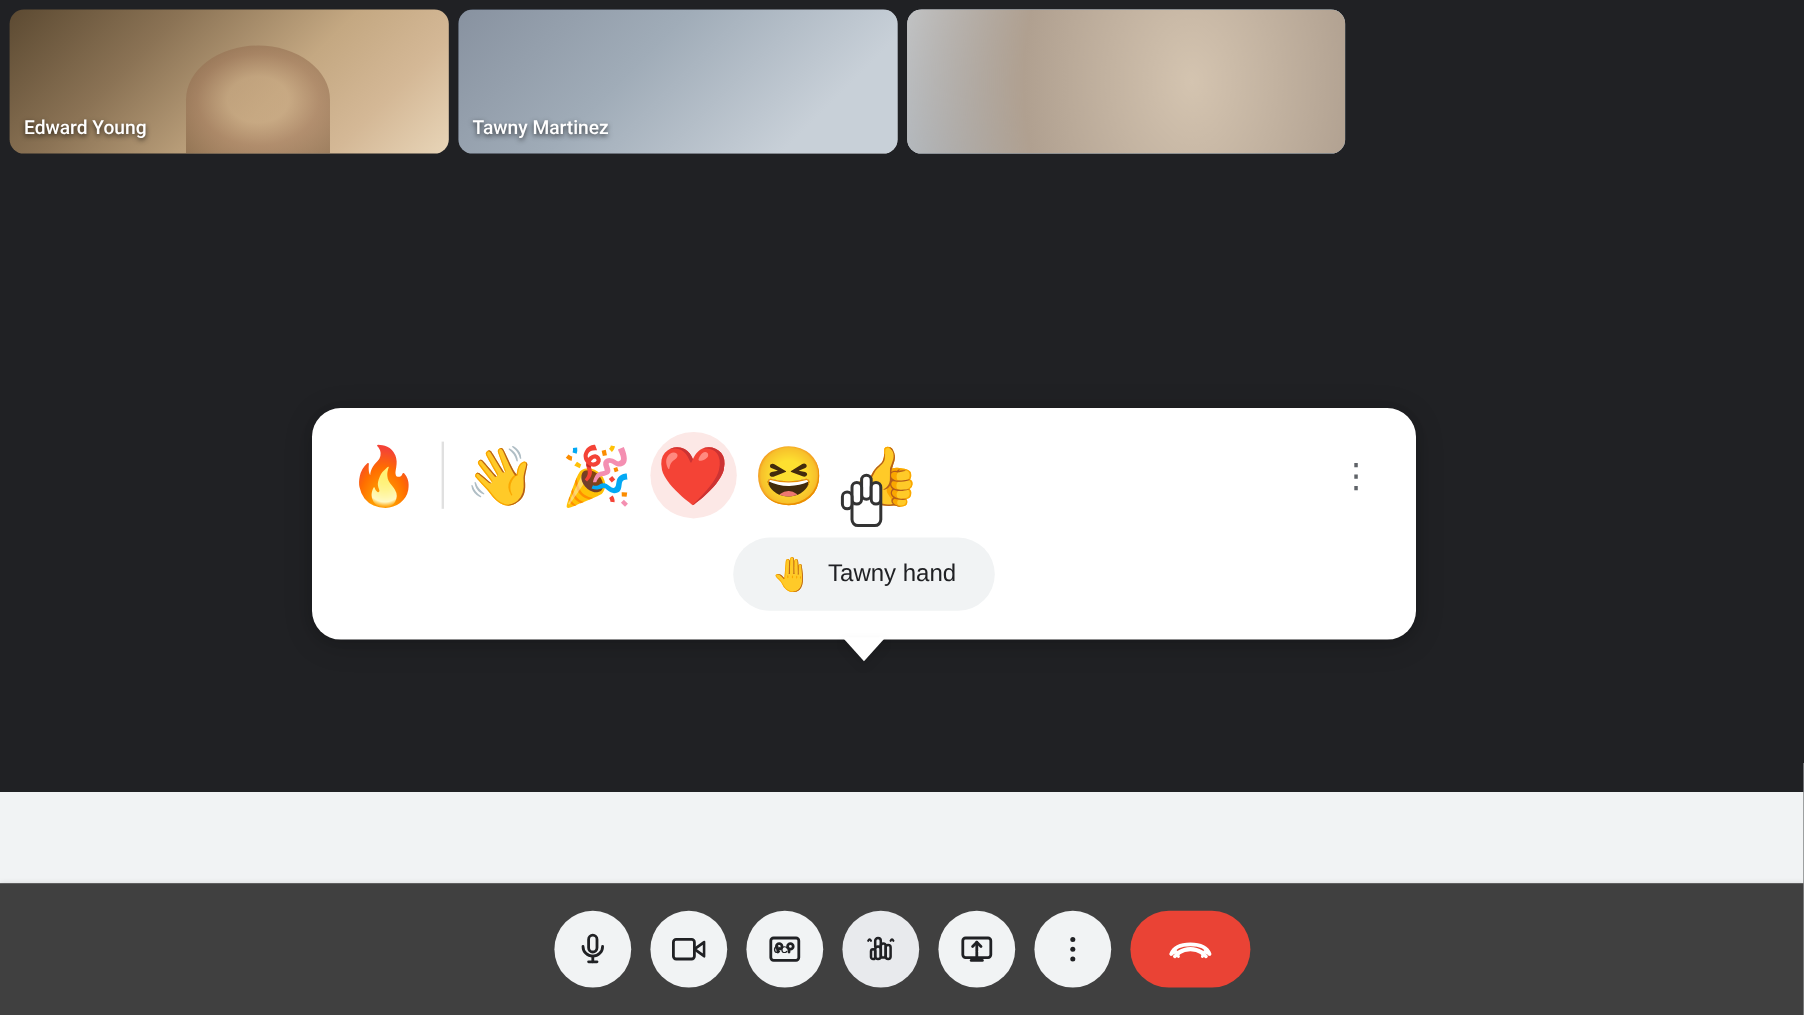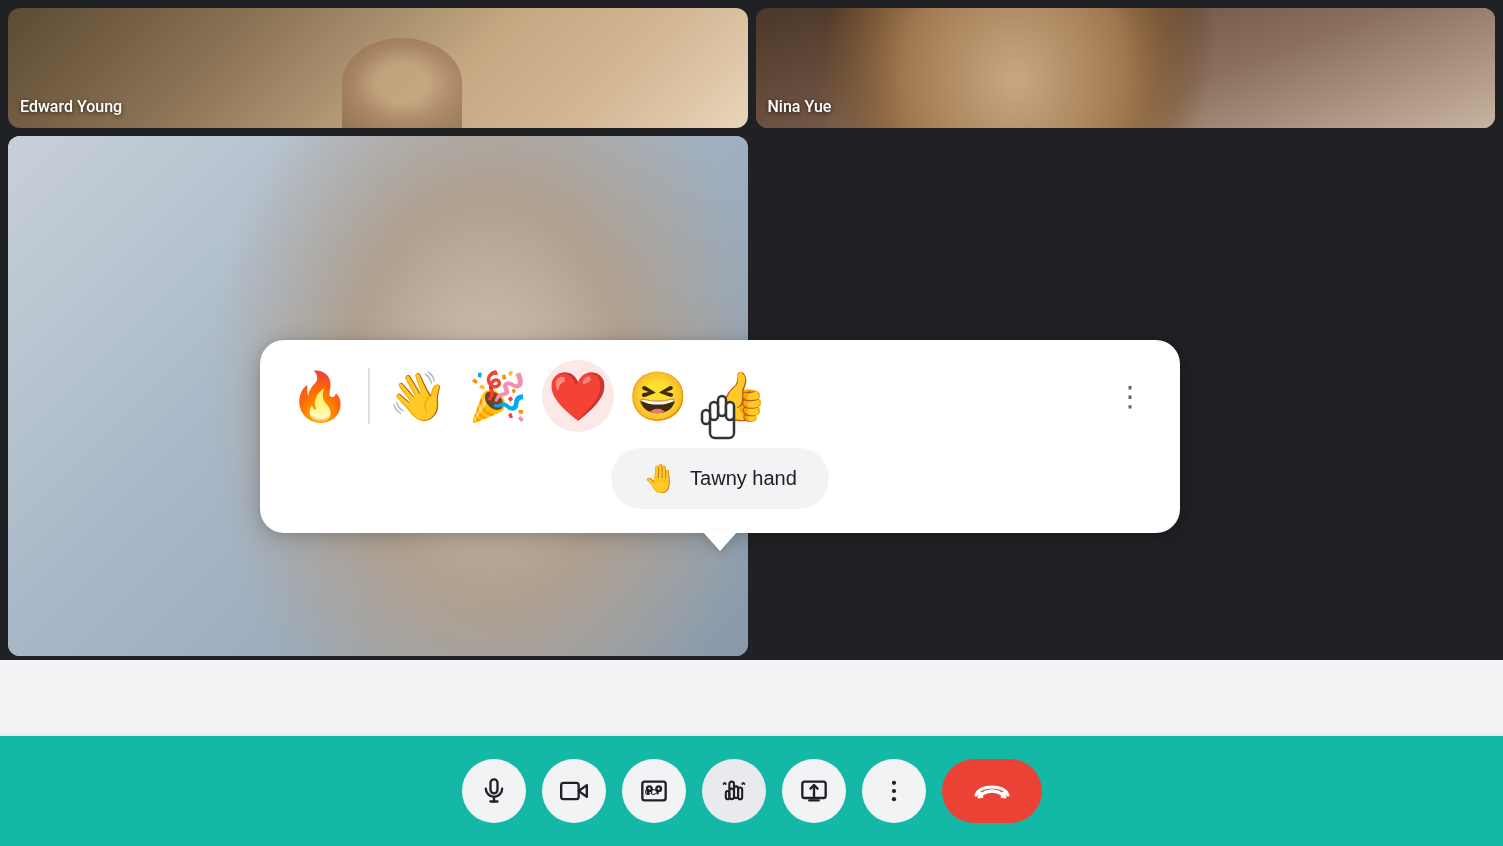--- a/index.html
+++ b/index.html
@@ -7,21 +7,21 @@
       width: 1503px;
       height: 846px;
       background: #f1f3f4;
       font-family: 'Google Sans', Roboto, Arial, sans-serif;
       overflow: hidden;
       position: relative;
     }
 
     .video-grid {
       display: grid;
-      grid-template-columns: 1fr 1fr;
+      grid-template-columns: 1fr 1fr 1fr 1fr;
       grid-template-rows: 120px 520px;
       gap: 8px;
       padding: 8px;
       width: 100%;
       height: 660px;
       background: #202124;
     }
 
     .video-tile {
       position: relative;
@@ -227,21 +227,21 @@
       pointer-events: none;
     }
 
     
     .toolbar {
       position: absolute;
       bottom: 0;
       left: 0;
       right: 0;
       height: 110px;
-      background: #14b8a6;
+      background: #404040;
       display: flex;
       align-items: center;
       justify-content: center;
       gap: 16px;
       padding: 0 32px;
       box-shadow: 0 -1px 4px rgba(0,0,0,0.08);
       z-index: 50;
     }
 
     .toolbar-btn {
@@ -282,30 +282,25 @@
   </style>
 </head>
 <body>
 
 <div class="video-grid">
 
   <div class="video-tile video-tile-top-left">
     <div class="tile-label">Edward Young</div>
   </div>
 
-
-  <div class="video-tile video-tile-bottom-left">
-    <div class="person-bg-nina" style="position:absolute;inset:0;"></div>
-
-    <div class="floating-reaction">
-      <span class="floating-heart">❤️</span>
-      <span class="floating-you-badge">You</span>
-    </div>
-    <div class="tile-label">Nina Yue</div>
+  <div class="video-tile video-tile-top-right">
+    <div style="position:absolute;inset:0;background:linear-gradient(135deg,#8892a0 0%,#a0acb8 40%,#c8d0d8 80%)"></div>
+    <div class="tile-label">Tawny Martinez</div>
   </div>
+
 
   <div class="video-tile video-tile-bottom-right">
     <div class="person-bg-right" style="position:absolute;inset:0;"></div>
   </div>
 </div>
 
 <div class="reaction-popup">
   <div class="emoji-row">
 
     <button class="emoji-btn" title="Fire">

